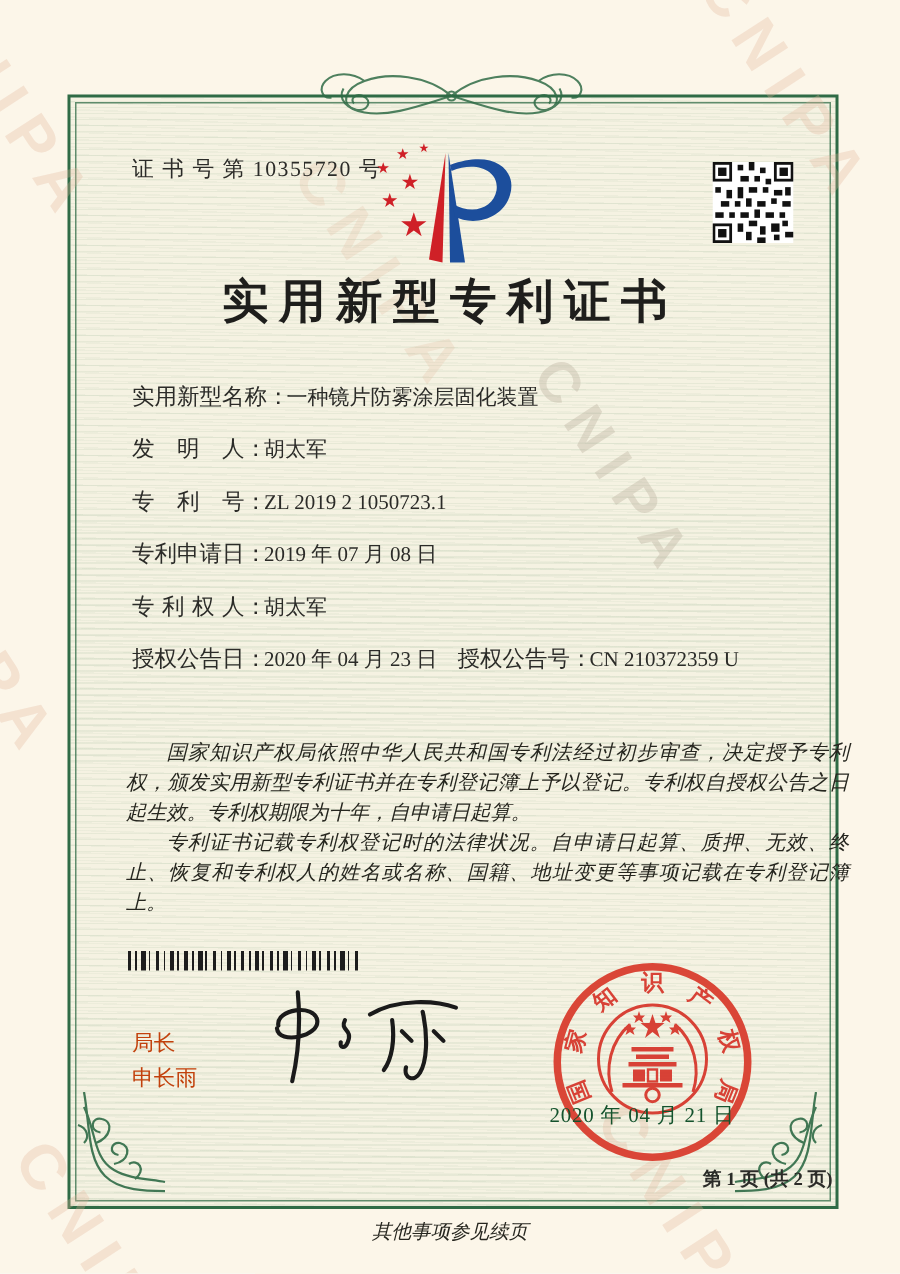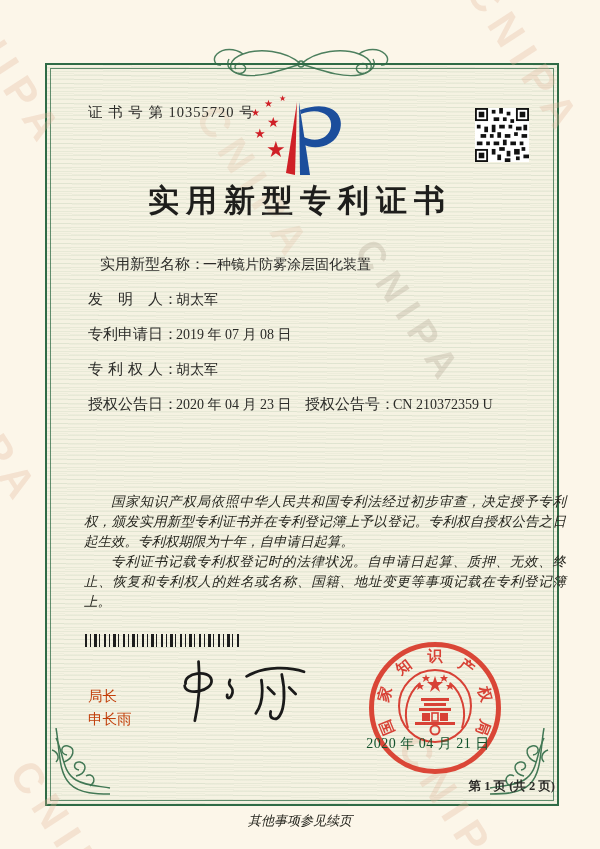--- a/index.html
+++ b/index.html
@@ -48,21 +48,21 @@
   .logo .star{position:absolute;color:#cf2027;line-height:1;}
   .qr{position:absolute;left:475px;top:108px;width:54px;height:54px;z-index:4;}
   .title{
     position:absolute;left:45px;top:180px;width:510px;z-index:4;
     text-align:center;font-size:31px;font-weight:bold;letter-spacing:7px;color:#1e1e1c;
   }
   
   .fields{position:absolute;left:88px;top:255px;width:460px;z-index:4;font-size:15px;}
   .frow{position:relative;height:35px;white-space:nowrap;}
   .flabel{display:inline-block;width:75px;text-align:justify;text-align-last:justify;}
-  .flabel.wide{width:90px;margin-left:12px;}
+  .flabel.wide{width:90px;}
   .fcolon{display:inline-block;width:13px;}
   .fvalue{font-size:14px;}
   .fvalue.small{font-size:12px;letter-spacing:-0.2px;}
   .grant2{position:absolute;left:217px;top:0;}
   
   .paras{position:absolute;left:60px;top:492px;width:482px;z-index:4;margin-left:24px;}
   .paras p{
     margin:0;font-size:13.5px;line-height:20px;font-style:italic;
     text-indent:2em;text-align:justify;color:#26261f;
   }
@@ -223,20 +223,23 @@
   <div class="title">实用新型专利证书</div>
 
   <div class="fields">
     <div class="frow">
       <span class="flabel wide">实用新型名称</span><span class="fcolon">：</span><span class="fvalue">一种镜片防雾涂层固化装置</span>
     </div>
     <div class="frow">
       <span class="flabel">发明人</span><span class="fcolon">：</span><span class="fvalue">胡太军</span>
     </div>
     <div class="frow">
+      <span class="flabel">专利号</span><span class="fcolon">：</span><span class="fvalue">ZL 2019 2 1050723.1</span>
+    </div>
+    <div class="frow">
       <span class="flabel">专利申请日</span><span class="fcolon">：</span><span class="fvalue">2019 年 07 月 08 日</span>
     </div>
     <div class="frow">
       <span class="flabel">专利权人</span><span class="fcolon">：</span><span class="fvalue">胡太军</span>
     </div>
     <div class="frow">
       <span>
         <span class="flabel">授权公告日</span><span class="fcolon">：</span><span class="fvalue">2020 年 04 月 23 日</span>
       </span>
       <span class="grant2">

